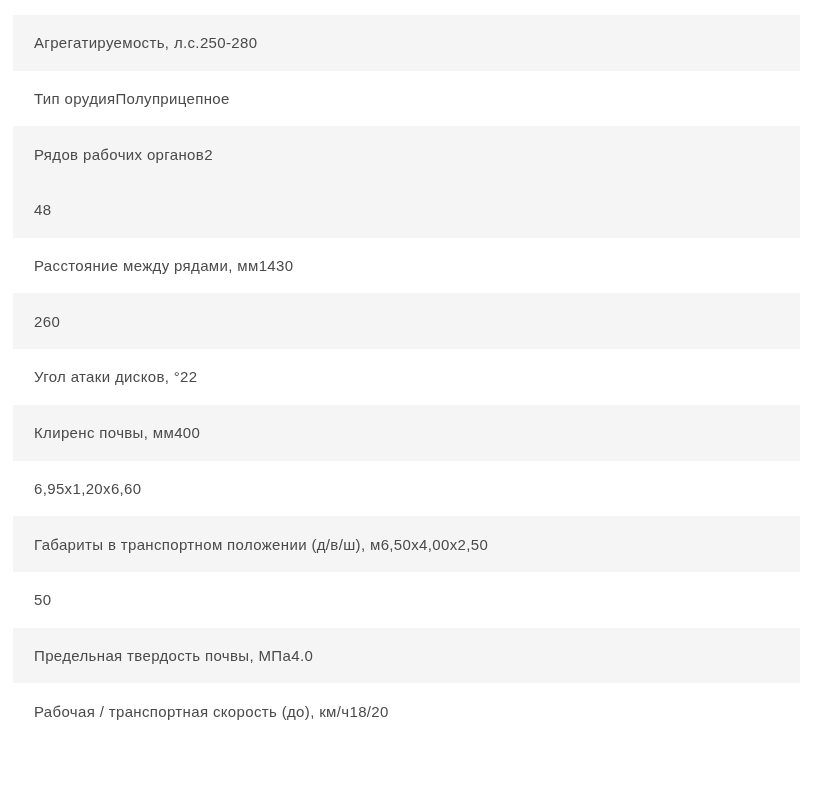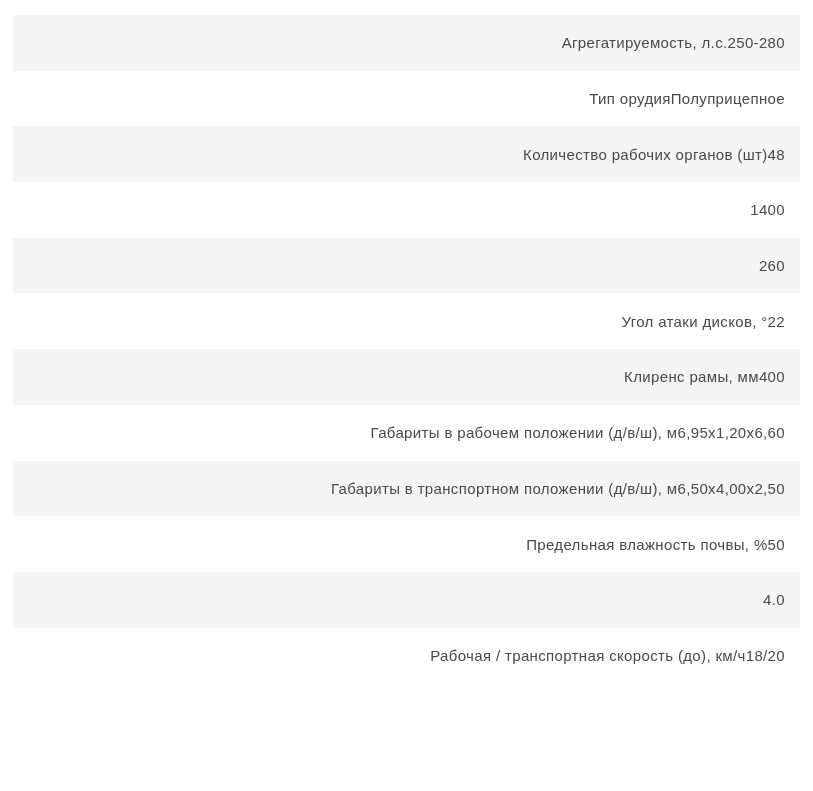--- a/index.html
+++ b/index.html
@@ -18,21 +18,21 @@
     position: absolute;
     top: 15px;
     left: 13px;
     width: 787px;
   }
   .spec-row {
     height: 55.7px;
     box-sizing: border-box;
     display: flex;
     align-items: center;
-    justify-content: flex-end;
+    justify-content: flex-start;
     padding: 0 15px 0 21px;
     background: var(--row-bg, #ffffff);
     font-size: 15px;
     letter-spacing: 0.35px;
     color: var(--text-color, #4a4a4a);
   }
   .spec-row.alt {
     background: var(--row-alt-bg, #f5f5f5);
   }
   .spec-label {
@@ -50,49 +50,52 @@
 <div class="spec-table">
     <div class="spec-row alt">
       <div class="spec-label">Агрегатируемость, л.с.</div>
       <div class="spec-value">250-280</div>
     </div>
     <div class="spec-row">
       <div class="spec-label">Тип орудия</div>
       <div class="spec-value">Полуприцепное</div>
     </div>
     <div class="spec-row alt">
-      <div class="spec-label">Количество рабочих органов (шт)</div>
+      <div class="spec-label">Рядов рабочих органов</div>
+      <div class="spec-value">2</div>
+    </div>
+    <div class="spec-row alt">
       <div class="spec-value">48</div>
     </div>
     <div class="spec-row">
-      <div class="spec-value">1400</div>
+      <div class="spec-label">Расстояние между рядами, мм</div>
+      <div class="spec-value">1430</div>
     </div>
     <div class="spec-row alt">
       <div class="spec-value">260</div>
     </div>
     <div class="spec-row">
       <div class="spec-label">Угол атаки дисков, °</div>
       <div class="spec-value">22</div>
     </div>
     <div class="spec-row alt">
-      <div class="spec-label">Клиренс рамы, мм</div>
+      <div class="spec-label">Клиренс почвы, мм</div>
       <div class="spec-value">400</div>
     </div>
     <div class="spec-row">
-      <div class="spec-label">Габариты в рабочем положении (д/в/ш), м</div>
       <div class="spec-value">6,95х1,20х6,60</div>
     </div>
     <div class="spec-row alt">
       <div class="spec-label">Габариты в транспортном положении (д/в/ш), м</div>
       <div class="spec-value">6,50х4,00х2,50</div>
     </div>
     <div class="spec-row">
-      <div class="spec-label">Предельная влажность почвы, %</div>
       <div class="spec-value">50</div>
     </div>
     <div class="spec-row alt">
+      <div class="spec-label">Предельная твердость почвы, МПа</div>
       <div class="spec-value">4.0</div>
     </div>
     <div class="spec-row">
       <div class="spec-label">Рабочая / транспортная скорость (до), км/ч</div>
       <div class="spec-value">18/20</div>
     </div>
   </div>
 
 </body></html>

